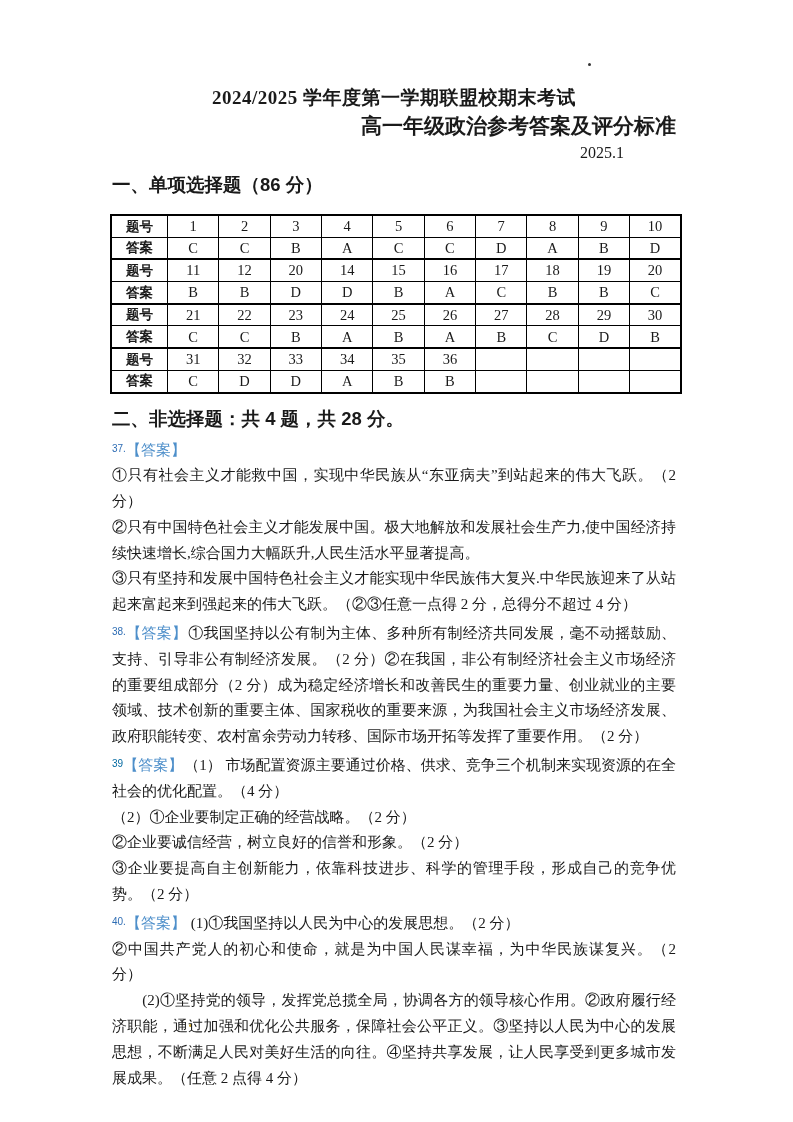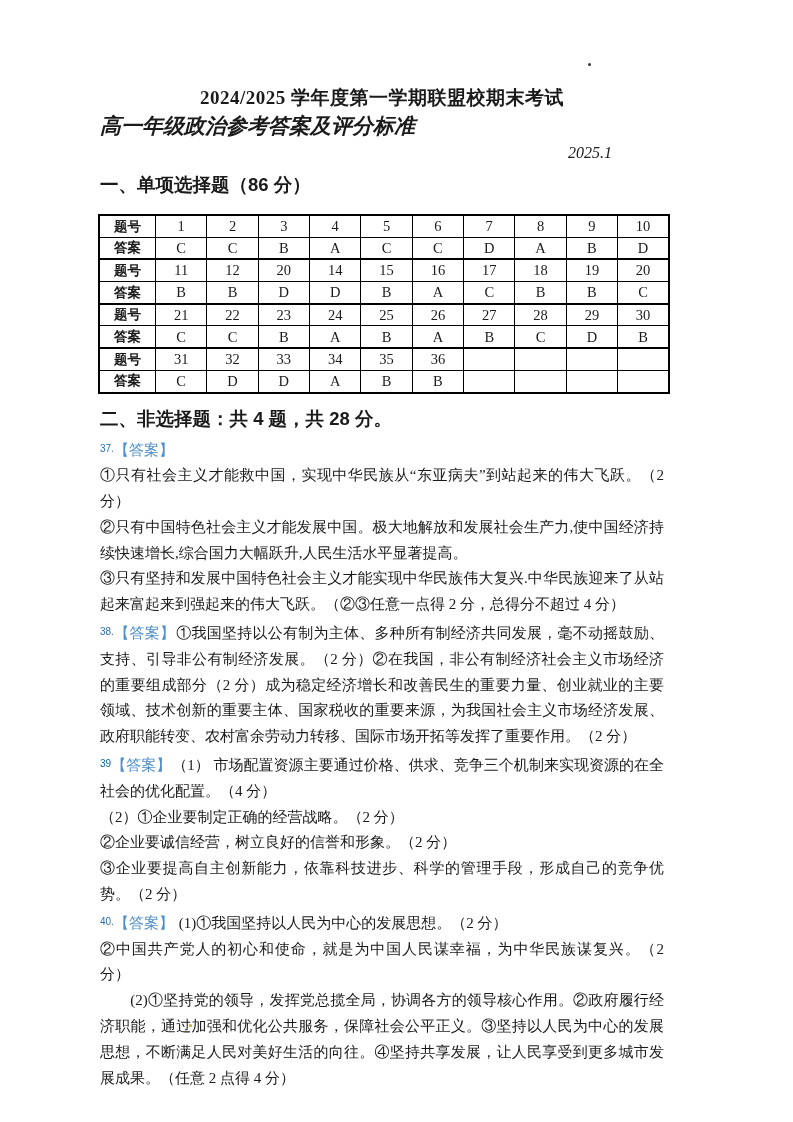--- a/index.html
+++ b/index.html
@@ -7,46 +7,44 @@
     position:relative;
     width:793px;height:1122px;
     background:#ffffff;
     margin:0 auto;
     overflow:hidden;
     font-family:"Liberation Serif","DejaVu Serif",serif;
     color:#1a1a1a;
   }
   .doc{
     position:absolute;
-    left:100px;top:86px;
+    left:112px;top:86px;
     width:564px;
   }
   .title1{
     text-align:center;
     font-size:19px;
     font-weight:600;
     letter-spacing:0.5px;
     line-height:24px;
   }
   .title2{
-    text-align:left;
+    text-align:right;
     font-size:21px;
     font-weight:bold;
     font-family:"Liberation Sans","DejaVu Sans",sans-serif;
     line-height:28px;
     margin-top:2px;
-    font-style:italic;
   }
   .dateline{
     text-align:right;
     padding-right:52px;
     font-size:16px;
     line-height:22px;
     margin-top:2px;
-    font-style:italic;
   }
   .sec-heading{
     font-size:18.5px;
     font-weight:bold;
     font-family:"Liberation Sans","DejaVu Sans",sans-serif;
     line-height:26px;
   }
   .sec1-heading{ margin-top:8px; }
   .sec2-heading{ margin-top:12px; }
   table.keytbl{

